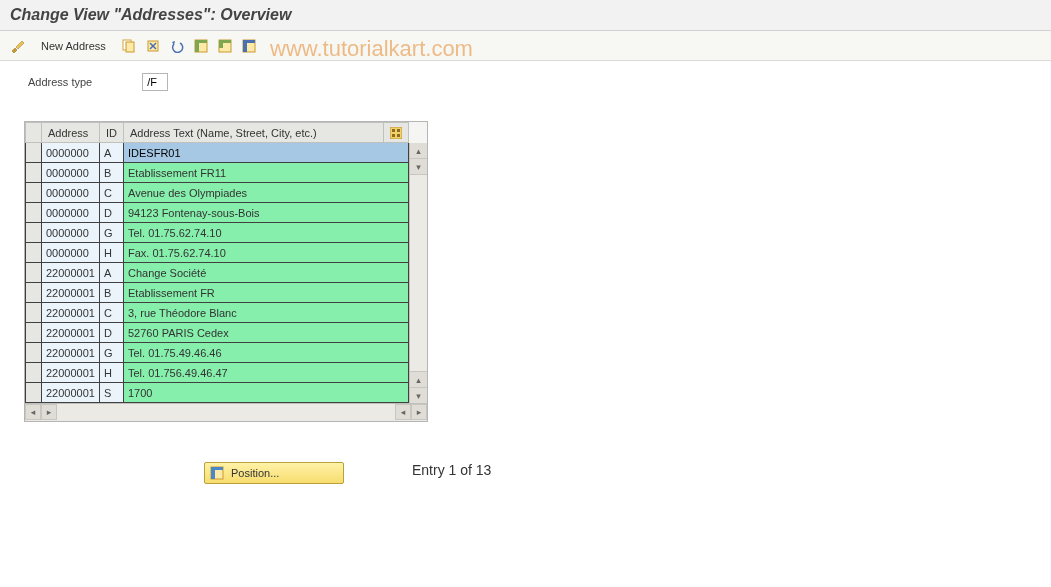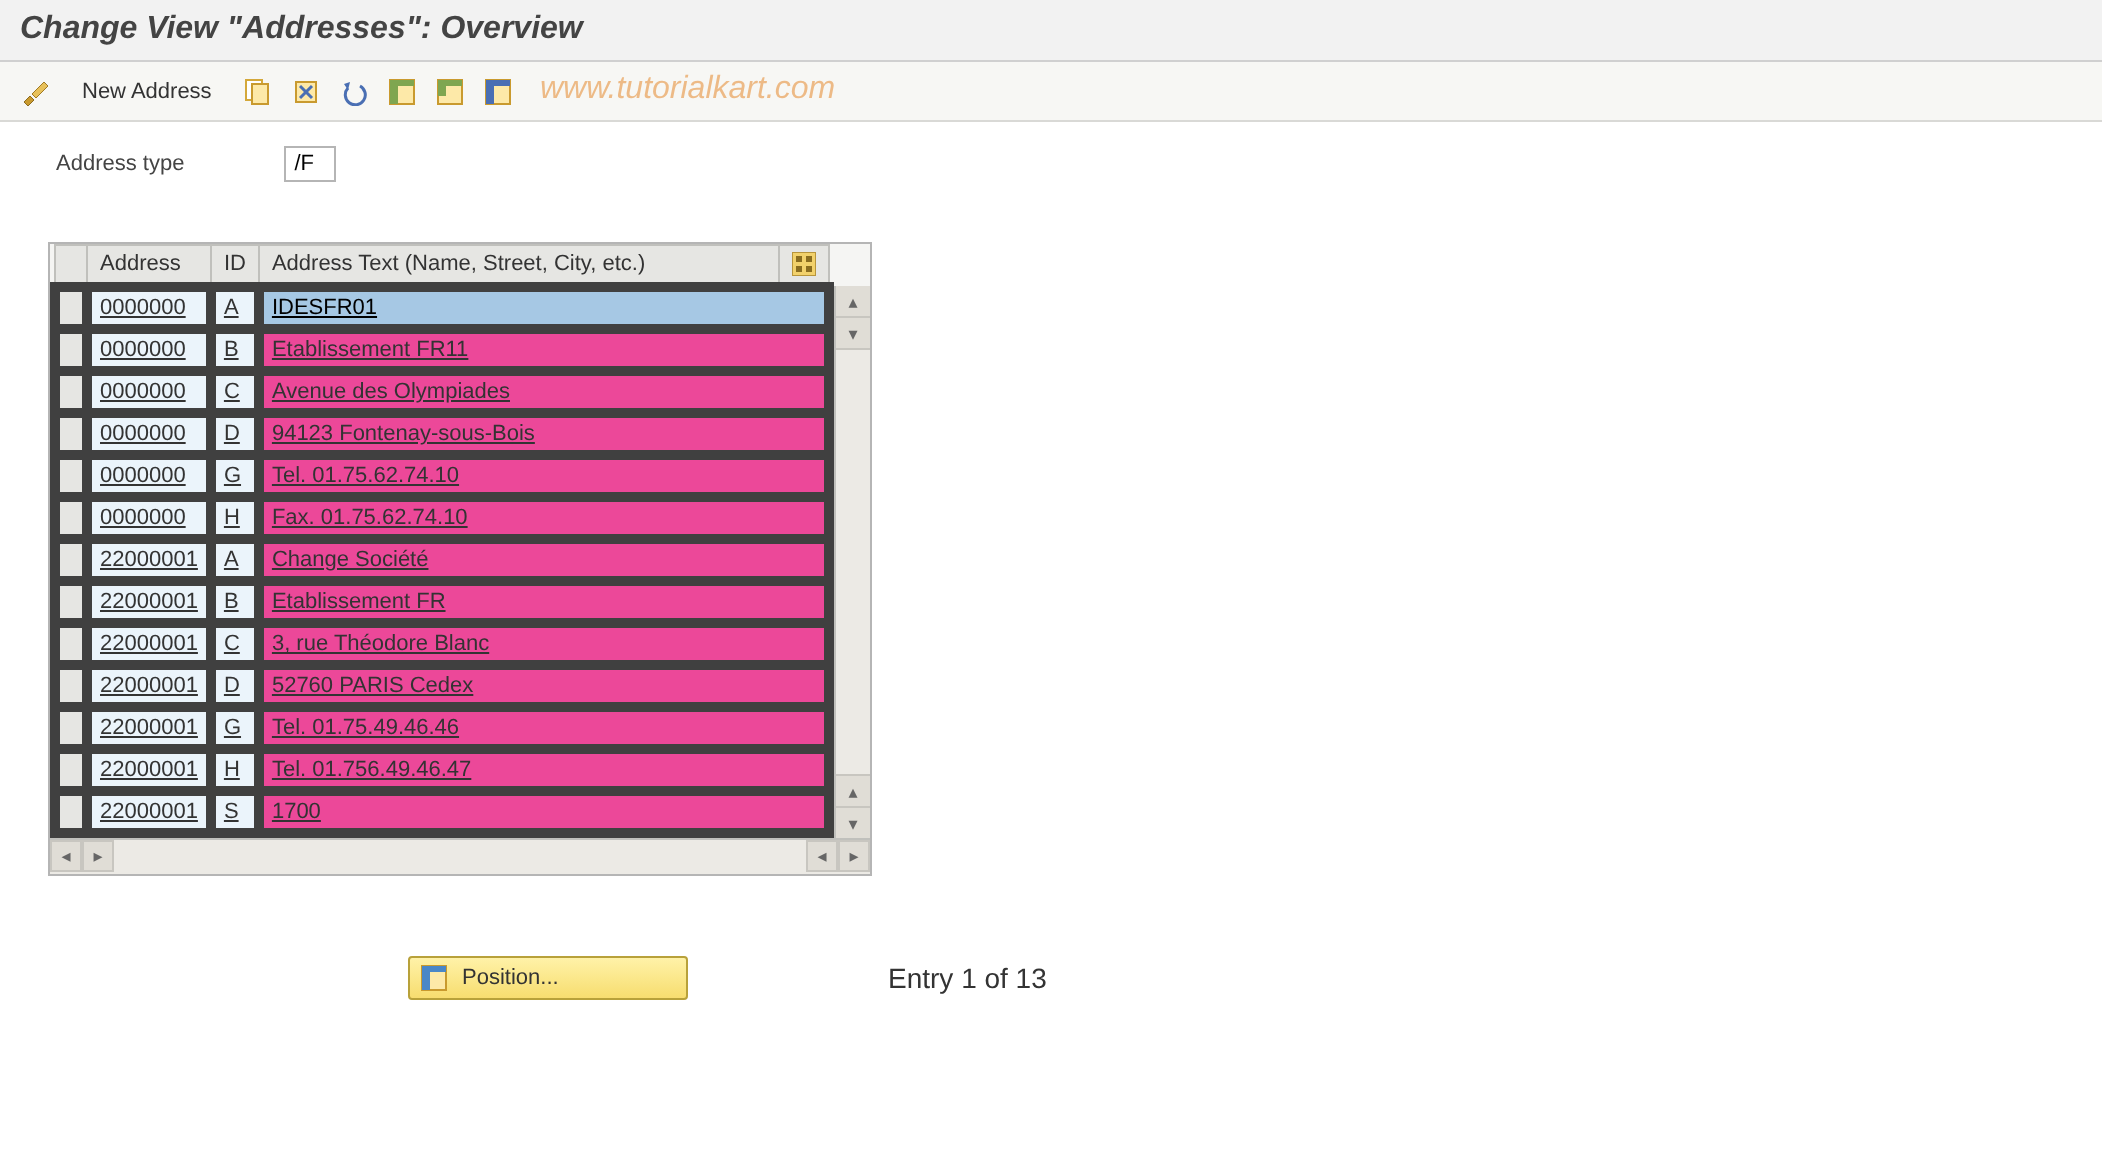--- a/index.html
+++ b/index.html
@@ -88,43 +88,42 @@
       background: #e6e6e3;
       border: 1px solid #c0c0bc;
       font-weight: normal;
       text-align: left;
       padding: 3px 6px;
       font-size: 11px;
       color:#333;
       height: 20px;
     }
     .grid-body td {
-      border: 5px solid #404040;
+      border: 1px solid #404040;
       padding: 2px 4px;
       font-size: 11px;
       background: #fff;
       height: 20px;
       vertical-align: middle;
-      text-decoration: underline;
     }
     .grid-body td.sel-cell {
       background:#e6e6e3;
       width: 16px;
     }
     .grid-body td.addr-cell {
       background:#ebf4fb;
       width: 58px;
       color:#333;
     }
     .grid-body td.id-cell {
       background:#ebf4fb;
       width: 22px;
     }
     .grid-body td.text-cell {
-      background:#ec4899;
+      background:#86efac;
       width: 260px;
     }
     .grid-body td.text-cell.selected {
       background:#a6c8e4;
       color:#000;
     }
     .col-select { width: 16px; }
     .col-addr { width: 58px; }
     .col-id { width: 22px; }
     .col-text { width: 260px; }
@@ -167,22 +166,22 @@
     .hscroll .pair { display:flex; }
     .hscroll .arrow {
       width: 16px; height: 16px;
       background:#e0ddd6;
       border:1px solid #c8c6c0;
       cursor:pointer; font-size:9px; color:#666;
       display:flex;align-items:center;justify-content:center;
     }
     .footer-row {
       display:flex;
-      align-items:center;
-      gap: 100px;
+      align-items:flex-start;
+      gap: 68px;
       margin-top: 40px;
       padding-left: 180px;
     }
     .position-btn {
       display:flex;
       align-items:center;
       height: 22px;
       background: linear-gradient(#fff2a8,#f7dd6f);
       border: 1px solid #b8a13a;
       border-radius: 2px;
@@ -196,27 +195,26 @@
     }
     .position-btn .pi {
       width: 16px; height:16px;
       display:flex;align-items:center;justify-content:center;
     }
     .entry-text { font-size:14px; color:#333; }
     .watermark {
       position: absolute;
       top: 36px;
       left: 270px;
-      font-size: 16px;
+      font-size: 22px;
       color: #e58a2e;
       opacity: 0.55;
       font-weight: normal;
       pointer-events: none;
       font-family: Arial;
-      font-style: italic;
     }
     svg { display:block; }
   </style>
 </head>
 <body>
 
 <div class="title-bar">Change View "Addresses": Overview</div>
 
 <div class="toolbar">
   <div class="tb-icon-btn">

